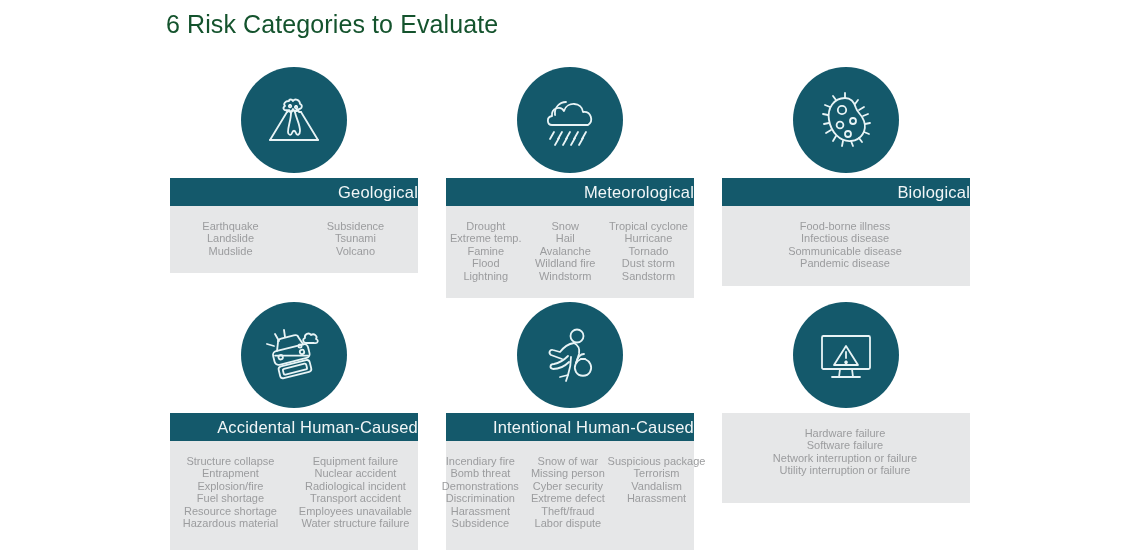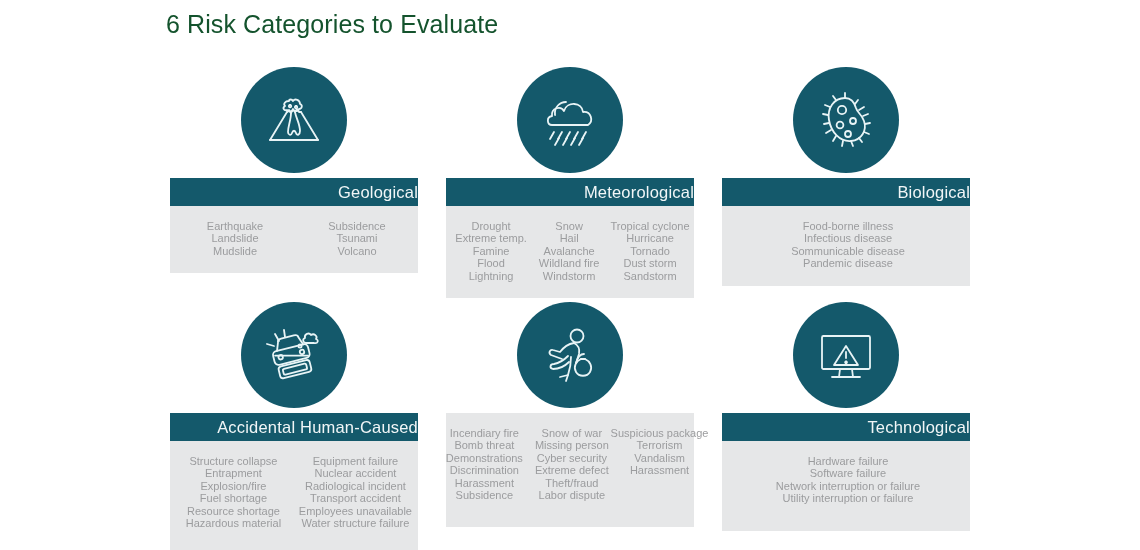--- a/index.html
+++ b/index.html
@@ -66,21 +66,21 @@
     font-size: 16.5px;
     font-weight: 400;
     letter-spacing: 0.2px;
     white-space: nowrap;
   }
   .card-body {
     background: #e6e7e8;
     display: flex;
     justify-content: center;
     gap: 12px;
-    padding: 14px 6px 16px 10px;
+    padding: 14px 6px 16px 4px;
     box-sizing: border-box;
   }
   .card-body.tall { min-height: 76px; }
   .col {
     display: flex;
     flex-direction: column;
     align-items: center;
     justify-content: flex-start;
   }
   .col.c2 { width: 50%; }
@@ -271,20 +271,23 @@
             <path d="M30 33 C27 36, 22 40, 16 41 C12 41, 11 45, 15 46 C21 46, 27 43, 31 39"></path>
             <path d="M33 34 C33 40, 32 46, 30 52 L28 58"></path>
             <path d="M30 52 L22 54"></path>
             <path d="M38 40 C40 33, 43 31, 46 31"></path>
             <path d="M43 36 C38 38, 35 44, 38 49 C41 54, 49 54, 52 49 C55 44, 52 38, 47 36 Z"></path>
             <path d="M43 36 L47 36"></path>
           </svg>
         </span>
       </div>
     </div>
+    <div class="card-header">
+      <span class="card-header-label">Intentional Human-Caused</span>
+    </div>
     <div class="card-body tall">
       <div class="col c3">
         <div class="item">Incendiary fire</div>
         <div class="item">Bomb threat</div>
         <div class="item">Demonstrations</div>
         <div class="item">Discrimination</div>
         <div class="item">Harassment</div>
         <div class="item">Subsidence</div>
       </div>
       <div class="col c3">
@@ -312,23 +315,20 @@
             <rect x="8" y="13" width="48" height="33" rx="1.5"></rect>
             <path d="M26 46 L25 54 M38 46 L39 54"></path>
             <path d="M18 54 L46 54"></path>
             <path d="M32 23 L44 42 L20 42 Z"></path>
             <path d="M32 29 L32 35"></path>
             <path d="M32 38.5 a0.9 0.9 0 1 0 0.1 0"></path>
           </svg>
         </span>
       </div>
     </div>
-    <div class="card-header">
-      <span class="card-header-label">Technological</span>
-    </div>
     <div class="card-body tall">
       <div class="col c1">
         <div class="item">Hardware failure</div>
         <div class="item">Software failure</div>
         <div class="item">Network interruption or failure</div>
         <div class="item">Utility interruption or failure</div>
       </div>
     </div>
   </div>
 

